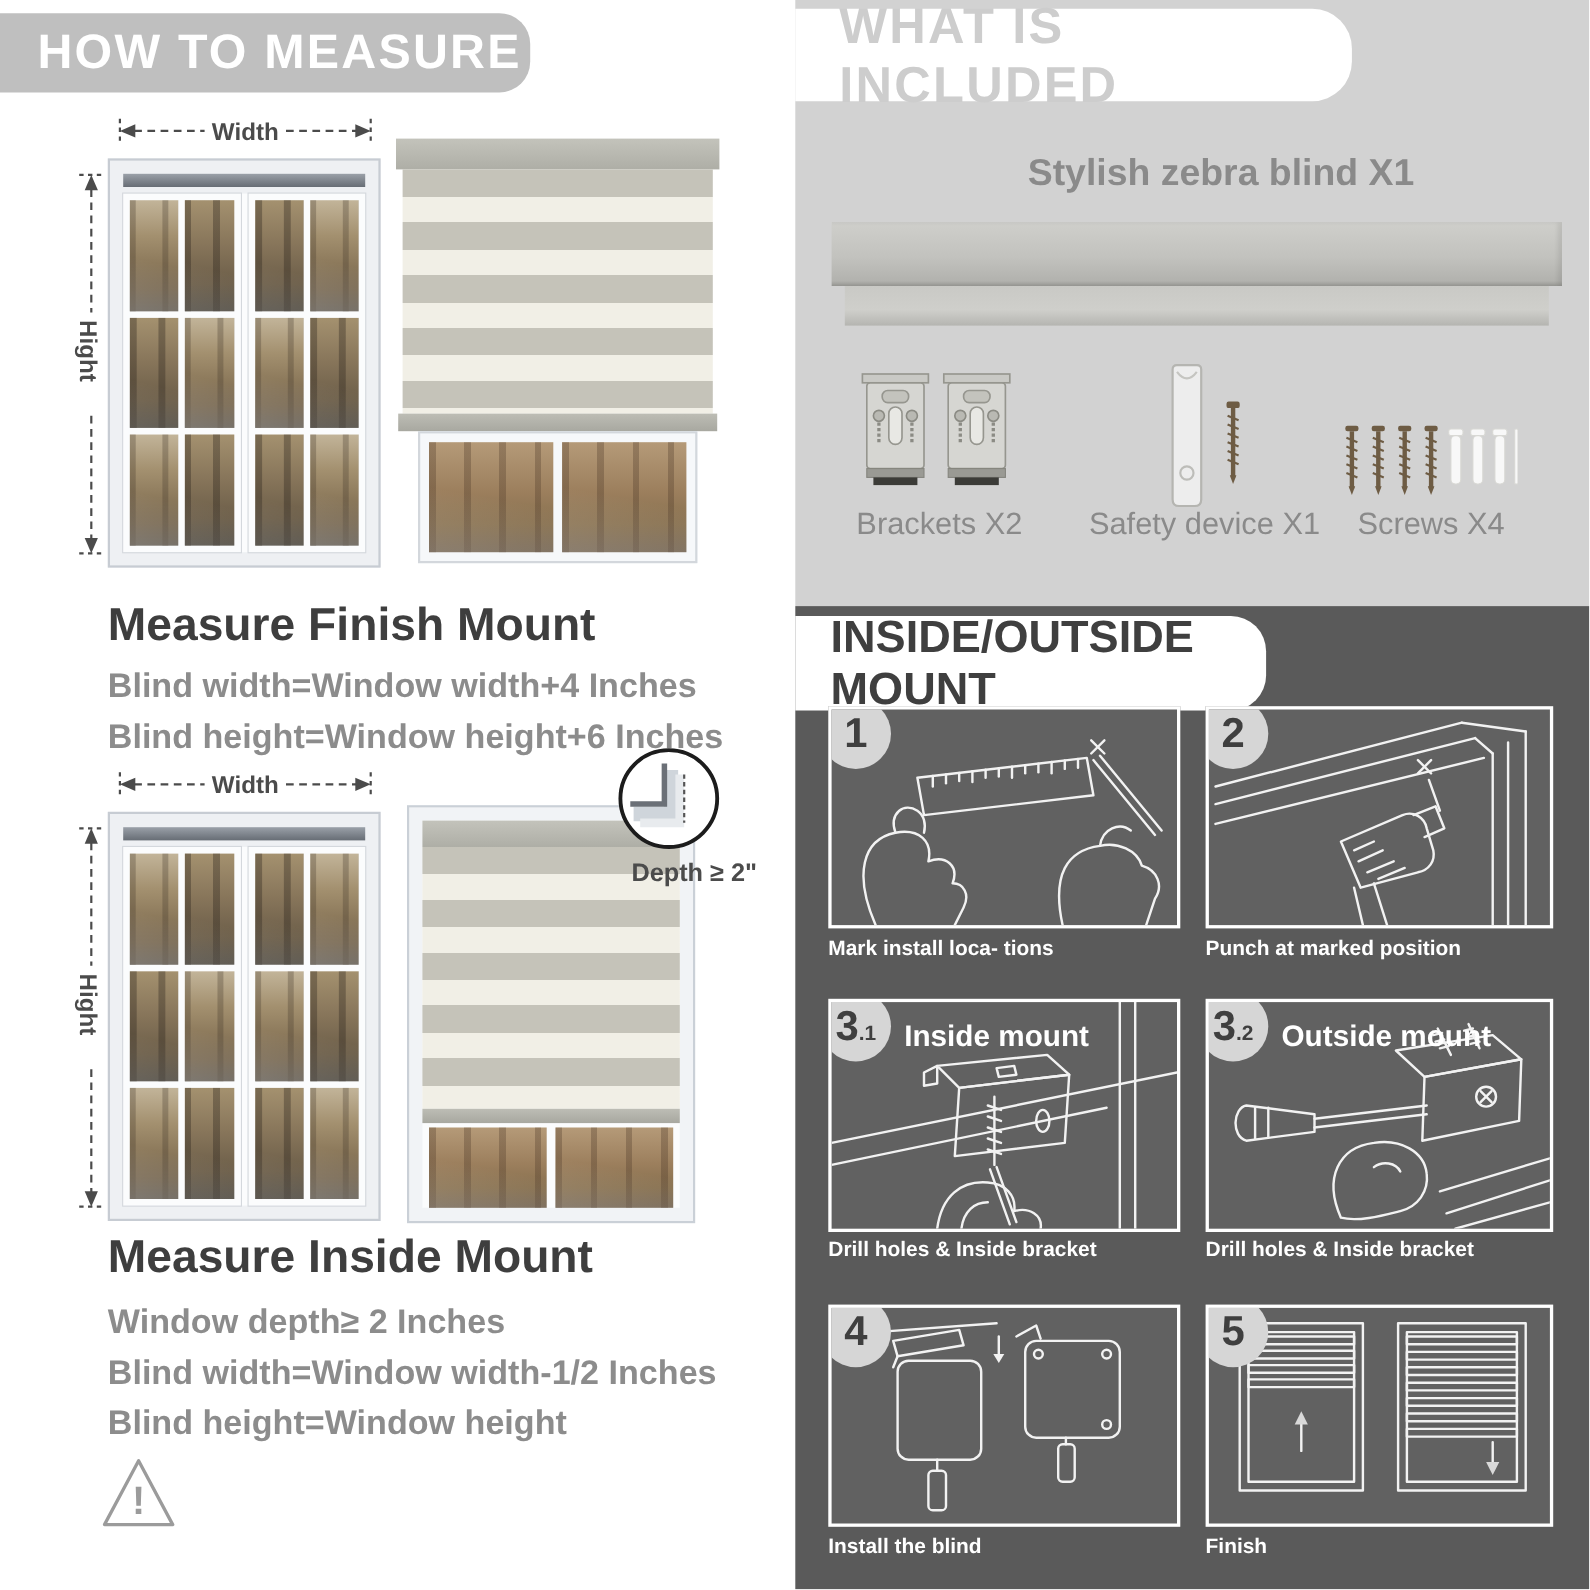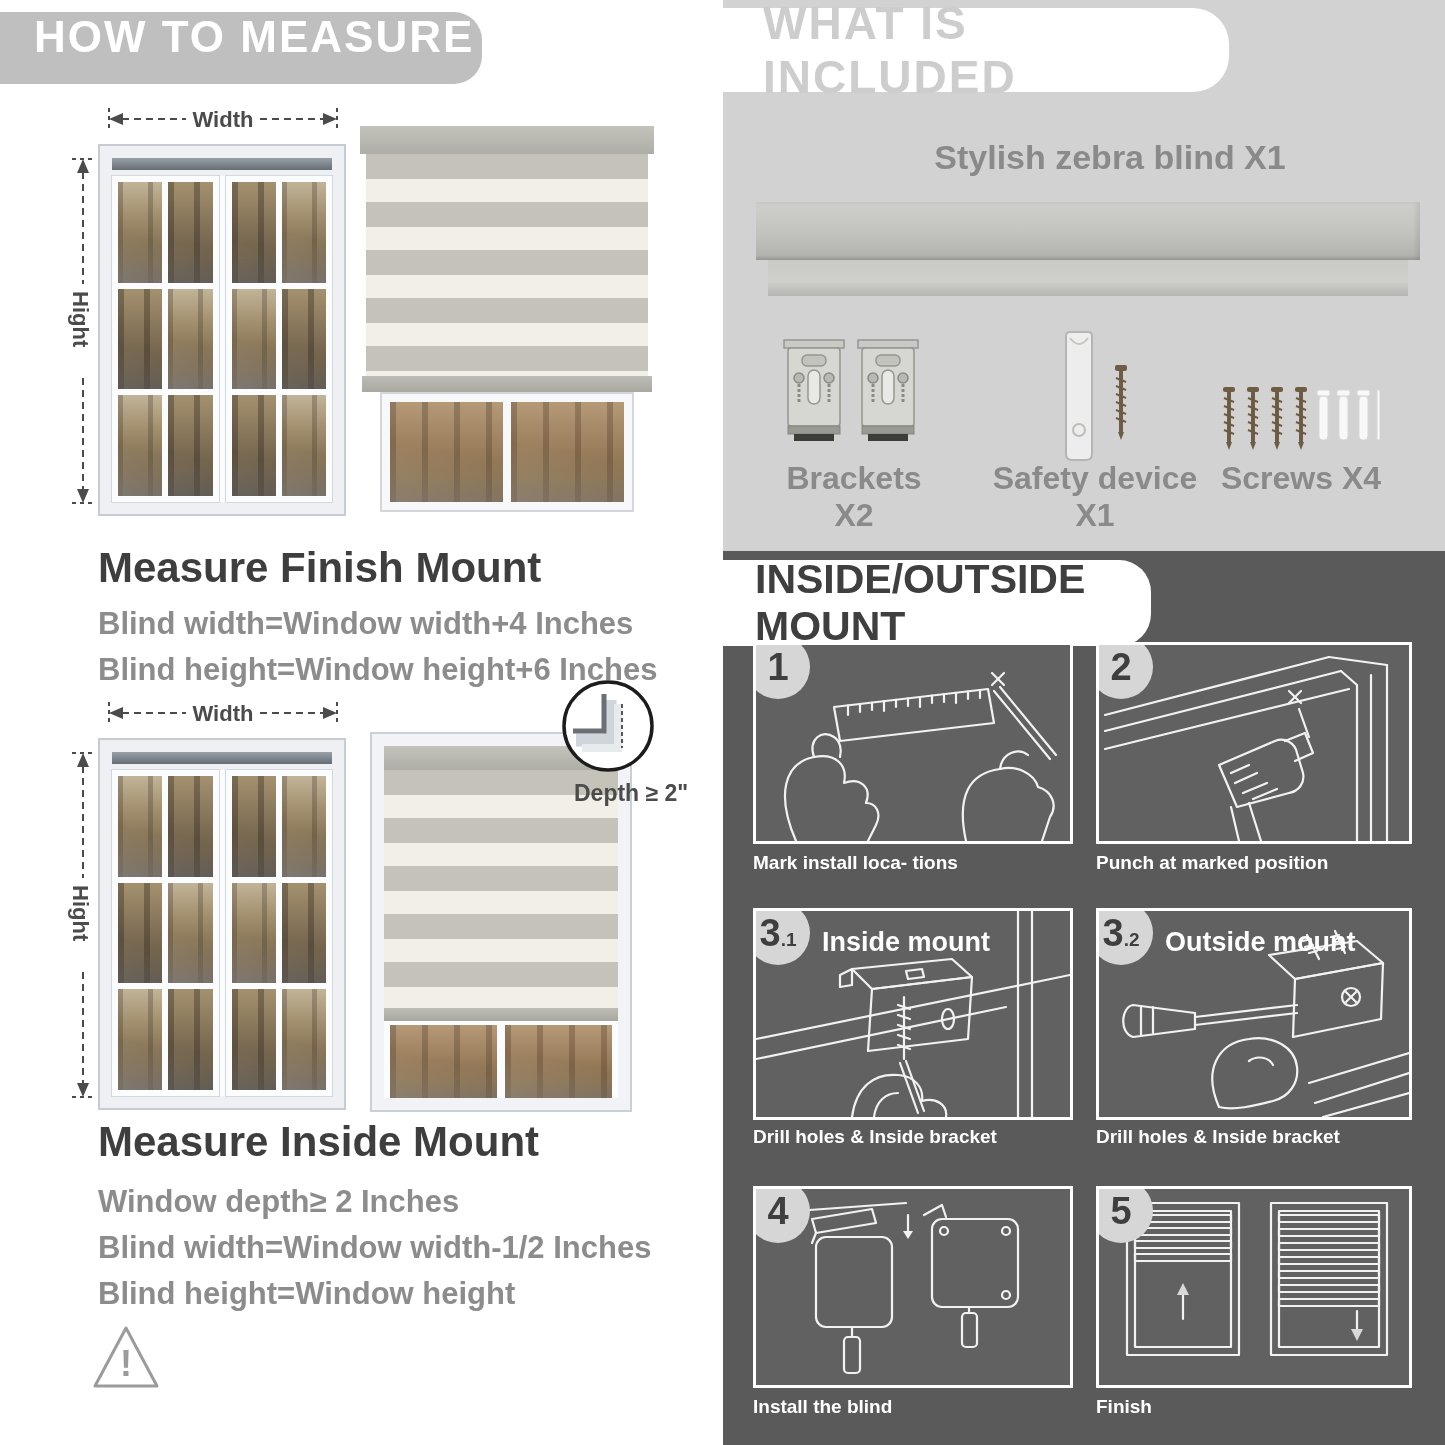--- a/index.html
+++ b/index.html
@@ -2,21 +2,21 @@
 <html><head>
 <meta charset="utf-8">
 <style>
   html,body{margin:0;padding:0;background:#fff;}
   .canvas{position:relative;width:1445px;height:1445px;background:#ffffff;
           font-family:"Liberation Sans",sans-serif;overflow:hidden;}
   .abs{position:absolute;box-sizing:border-box;}
 
   
   .howto-header{left:0;top:12px;width:482px;height:72px;background:#bfbfbf;
-    border-radius:0 28px 28px 0;display:flex;align-items:flex-start;padding-left:34px;
+    border-radius:0 28px 28px 0;display:flex;align-items:center;padding-left:34px;
     color:#ffffff;font-size:44px;font-weight:bold;letter-spacing:2px;}
 
   .window{background:#eef0f3;border:2px solid #c7ccd3;padding:12px;display:flex;flex-direction:column;}
   .top-rail{height:12px;background:linear-gradient(#9aa0a8,#676d75);margin-bottom:6px;flex:none;}
   .sashes{flex:1;display:grid;grid-template-columns:1fr 1fr;gap:7px;background:#fbfcfd;}
   .sash{border:6px solid #fbfcfd;outline:1px solid #d4d8dd;display:grid;
         grid-template-columns:1fr 1fr;grid-template-rows:1fr 1fr 1fr;gap:6px;background:#fbfcfd;}
   .pane{background:
       linear-gradient(14deg, rgba(255,255,255,.22), rgba(255,255,255,0) 45%),
       repeating-linear-gradient(90deg, rgba(64,53,40,.30) 0 5px, rgba(0,0,0,0) 5px 30px),
@@ -55,21 +55,21 @@
   .included-header{left:723px;top:8px;width:506px;height:84px;background:#ffffff;
     border-radius:0 36px 36px 0;display:flex;align-items:center;padding-left:40px;
     color:#cdcdcd;font-size:46px;font-weight:bold;letter-spacing:2px;}
   .product-label{left:723px;top:138px;width:688px;text-align:center;
     color:#8a8a8a;font-size:34px;font-weight:bold;margin-left:43px;}
   .rail-top{left:756px;top:202px;width:664px;height:58px;
     background:linear-gradient(180deg,#cfcfcb 0%,#c2c2be 55%,#b2b2ae 92%,#9a9a96 100%);
     box-shadow:inset -4px 0 4px rgba(0,0,0,.08);}
   .rail-bot{left:768px;top:260px;width:640px;height:36px;
     background:linear-gradient(180deg,#c9c9c5 0%,#cfcfcb 60%,#b5b5b1 100%);}
-  .item-label{color:#8a8a8a;font-size:32px;font-weight:bold;text-align:center;}
+  .item-label{color:#8a8a8a;font-size:28px;font-weight:normal;text-align:center;}
 
   
   .mount-section{left:723px;top:551px;width:722px;height:894px;background:#5a5a5a;}
   .mount-header{left:723px;top:560px;width:428px;height:86px;background:#ffffff;
     border-radius:0 32px 32px 0;display:flex;align-items:center;padding-left:32px;
     color:#3f3f3f;font-size:41px;font-weight:bold;}
   .panel{border:3px solid #ffffff;background:#616161;overflow:hidden;position:absolute;}
   .badge{position:absolute;left:-10px;top:-10px;width:64px;height:64px;border-radius:50%;
     background:#d6d6d6;color:#3f3f3f;display:flex;align-items:center;justify-content:center;
     font-size:38px;font-weight:bold;}

